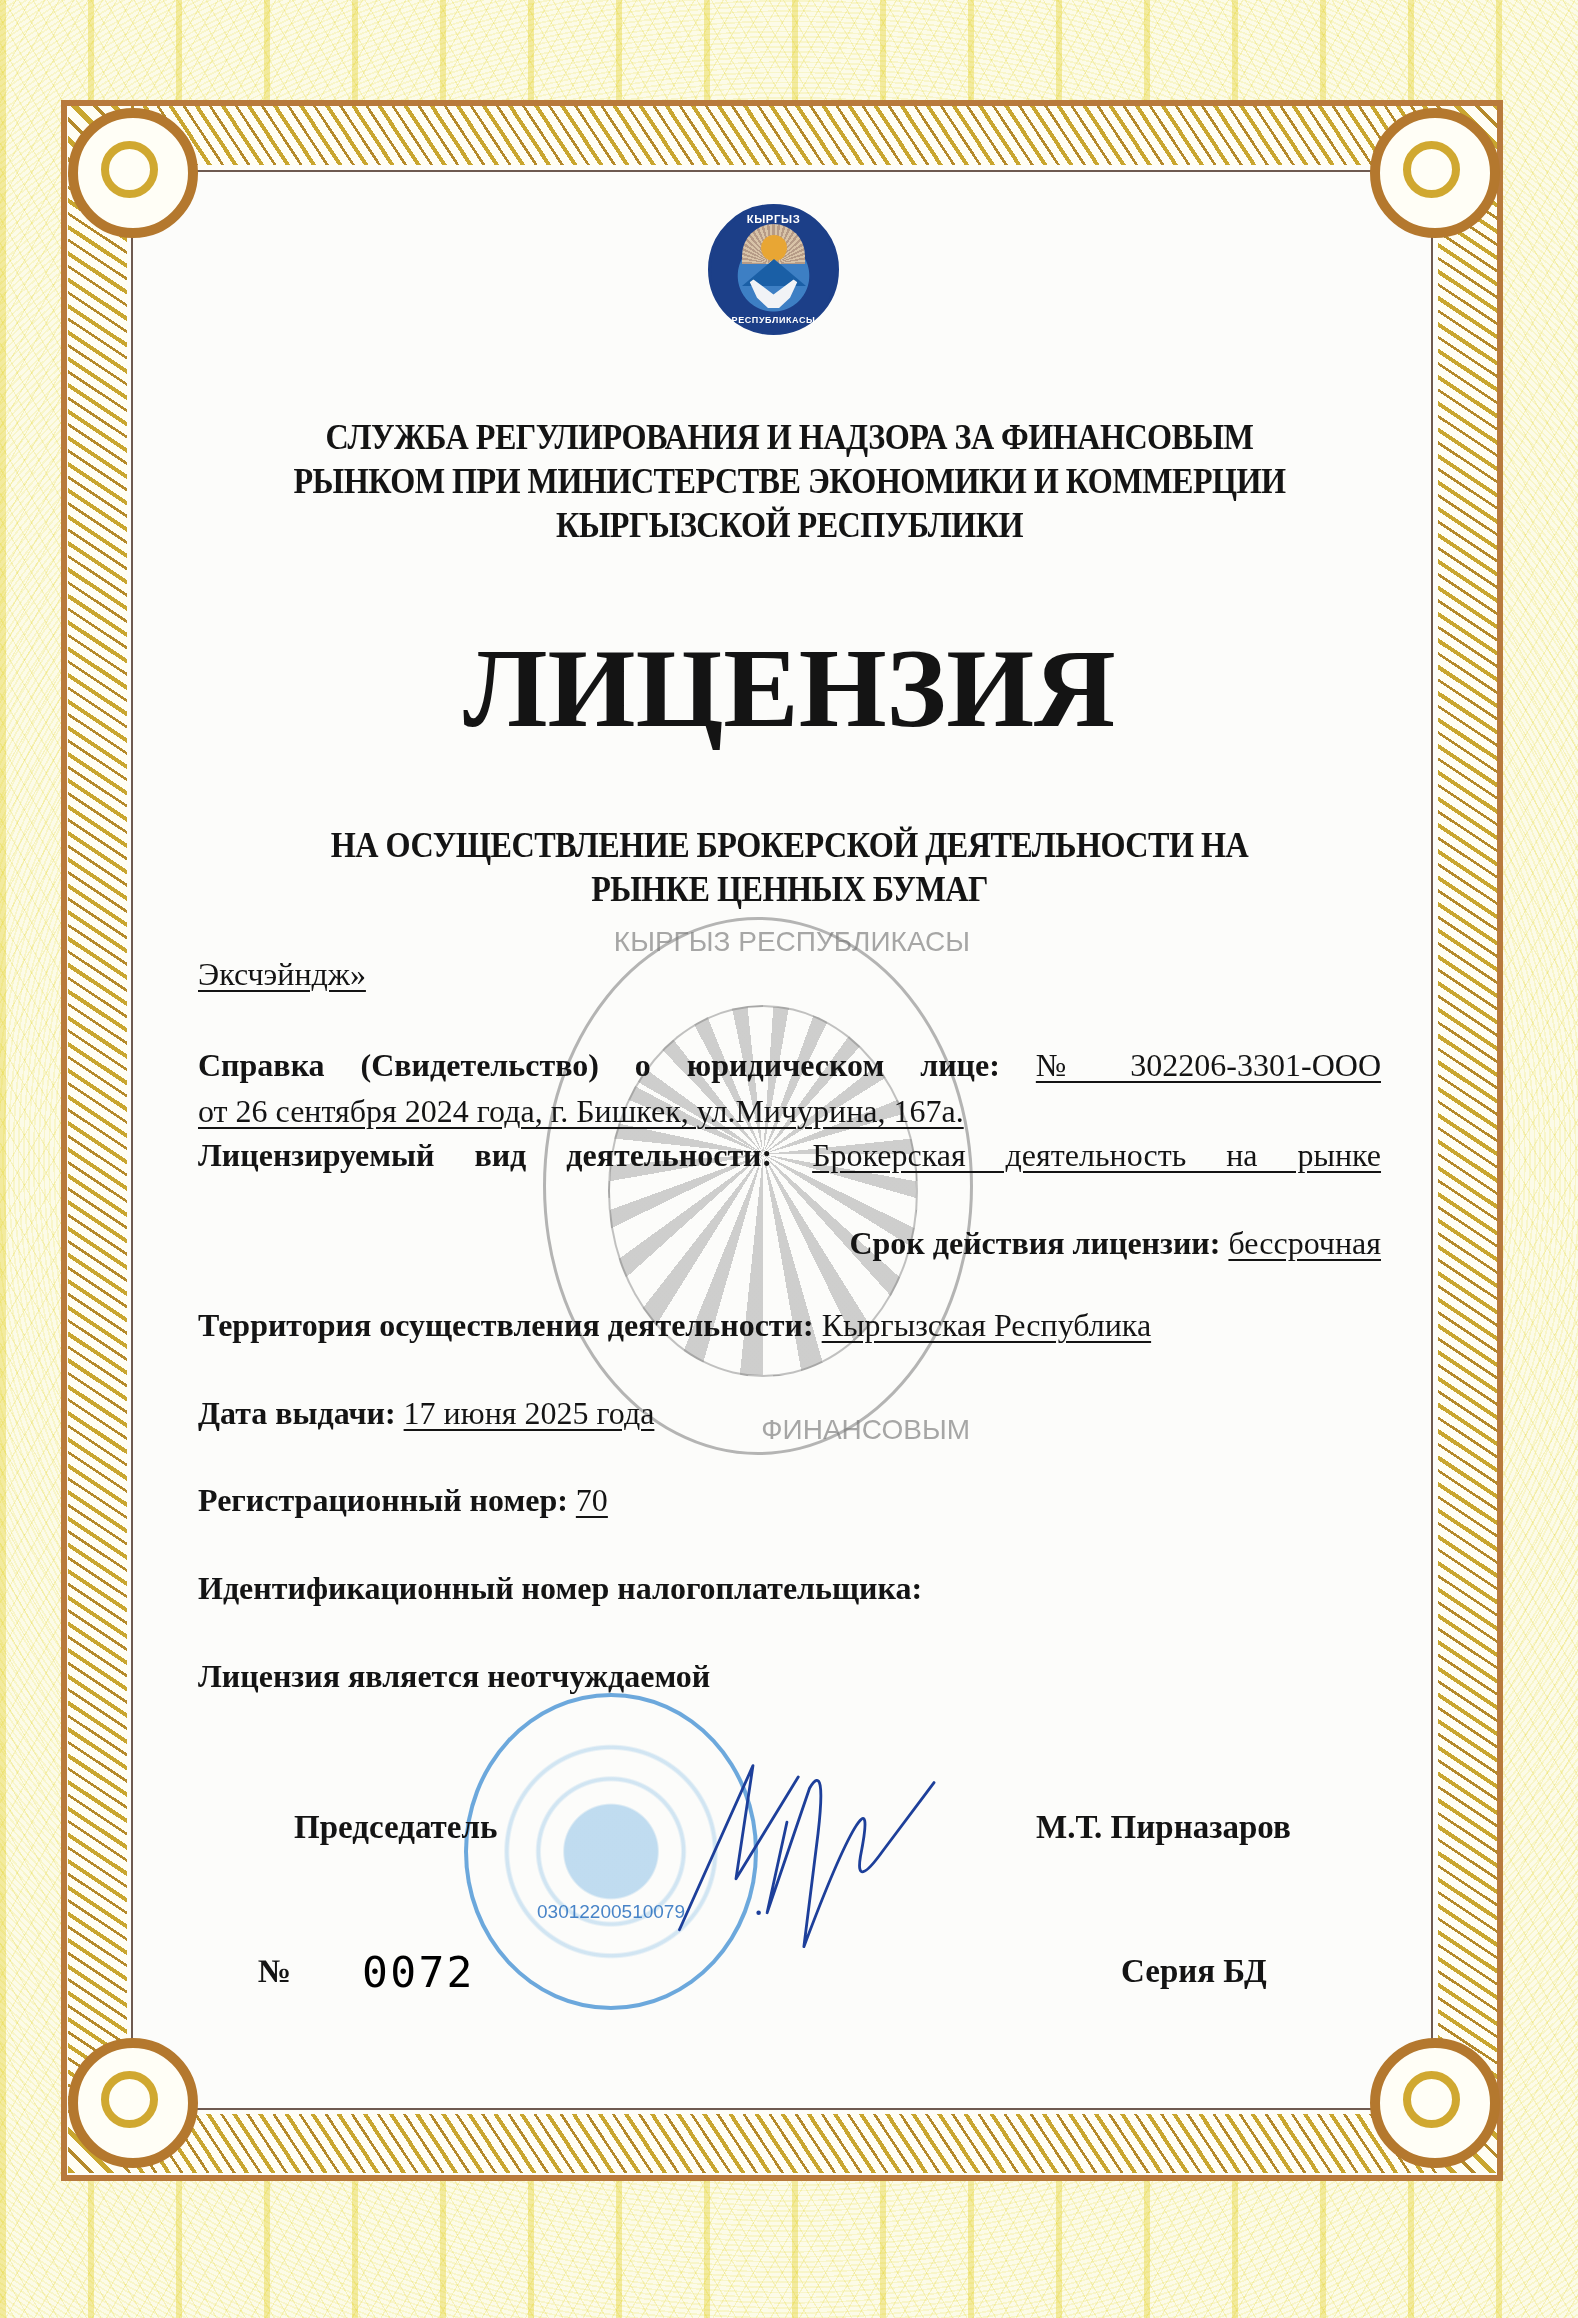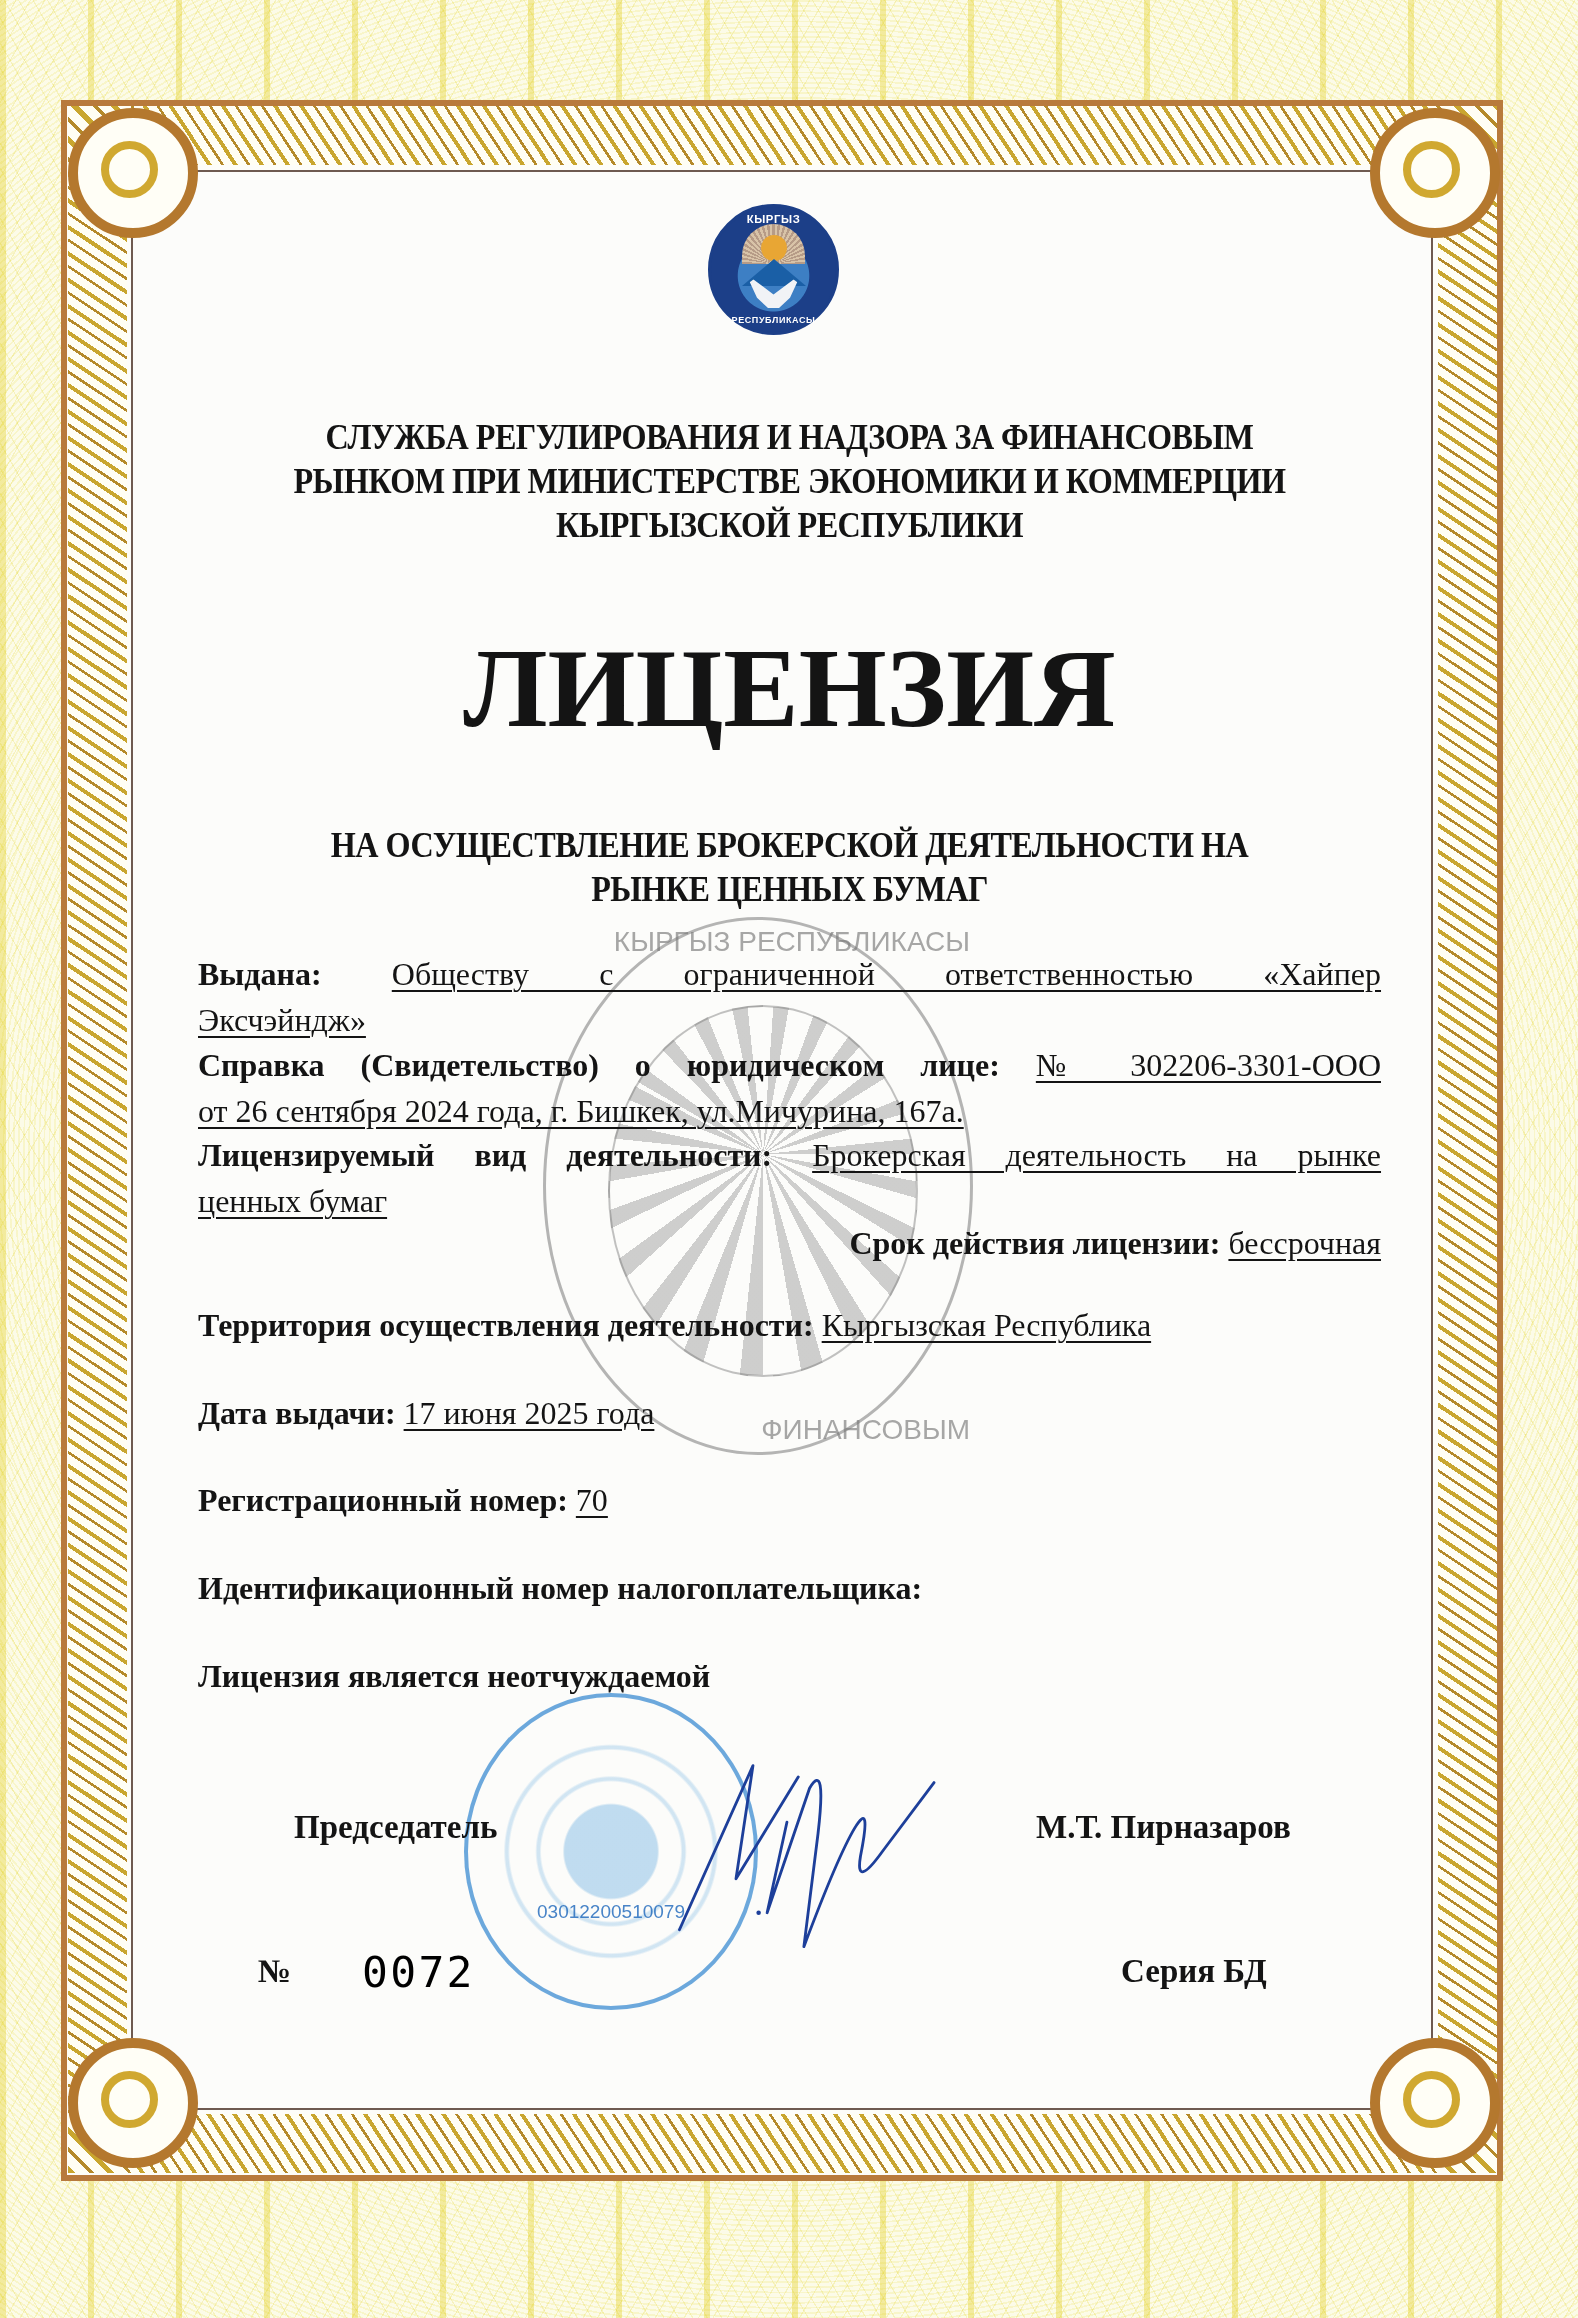--- a/index.html
+++ b/index.html
@@ -191,41 +191,36 @@
   <div>РЫНКЕ ЦЕННЫХ БУМАГ</div>
 </div>
 
 <div class="wm-seal">
   <div class="wm-seal-inner"></div>
   <div class="wm-text-top">КЫРГЫЗ РЕСПУБЛИКАСЫ</div>
   <div class="wm-text-bottom">ФИНАНСОВЫМ</div>
 </div>
 
 <div class="body row-issued">
-  <div class="just">
-    <span class="label">Выдана:</span>
-    <span class="val">Обществу с ограниченной ответственностью «Хайпер</span>
-  </div>
   <div class="nojust"><span class="val">Эксчэйндж»</span></div>
 </div>
 
 <div class="body row-cert">
   <div class="just">
     <span class="label">Справка (Свидетельство) о юридическом лице:</span>
     <span class="val">№ 302206-3301-ООО</span>
   </div>
   <div class="nojust"><span class="val">от 26 сентября 2024 года, г. Бишкек, ул.Мичурина, 167а.</span></div>
 </div>
 
 <div class="body row-activity">
   <div class="just">
     <span class="label">Лицензируемый вид деятельности:</span>
     <span class="val">Брокерская деятельность на рынке</span>
   </div>
-  <div class="nojust"><span class="val">ценных бумаг</span></div>
 </div>
 
 <div class="body row-term">
   <span class="label">Срок действия лицензии:</span>
   <span class="val">бессрочная</span>
 </div>
 
 <div class="body row-territory">
   <span class="label">Территория осуществления деятельности:</span>
   <span class="val">Кыргызская Республика</span>

